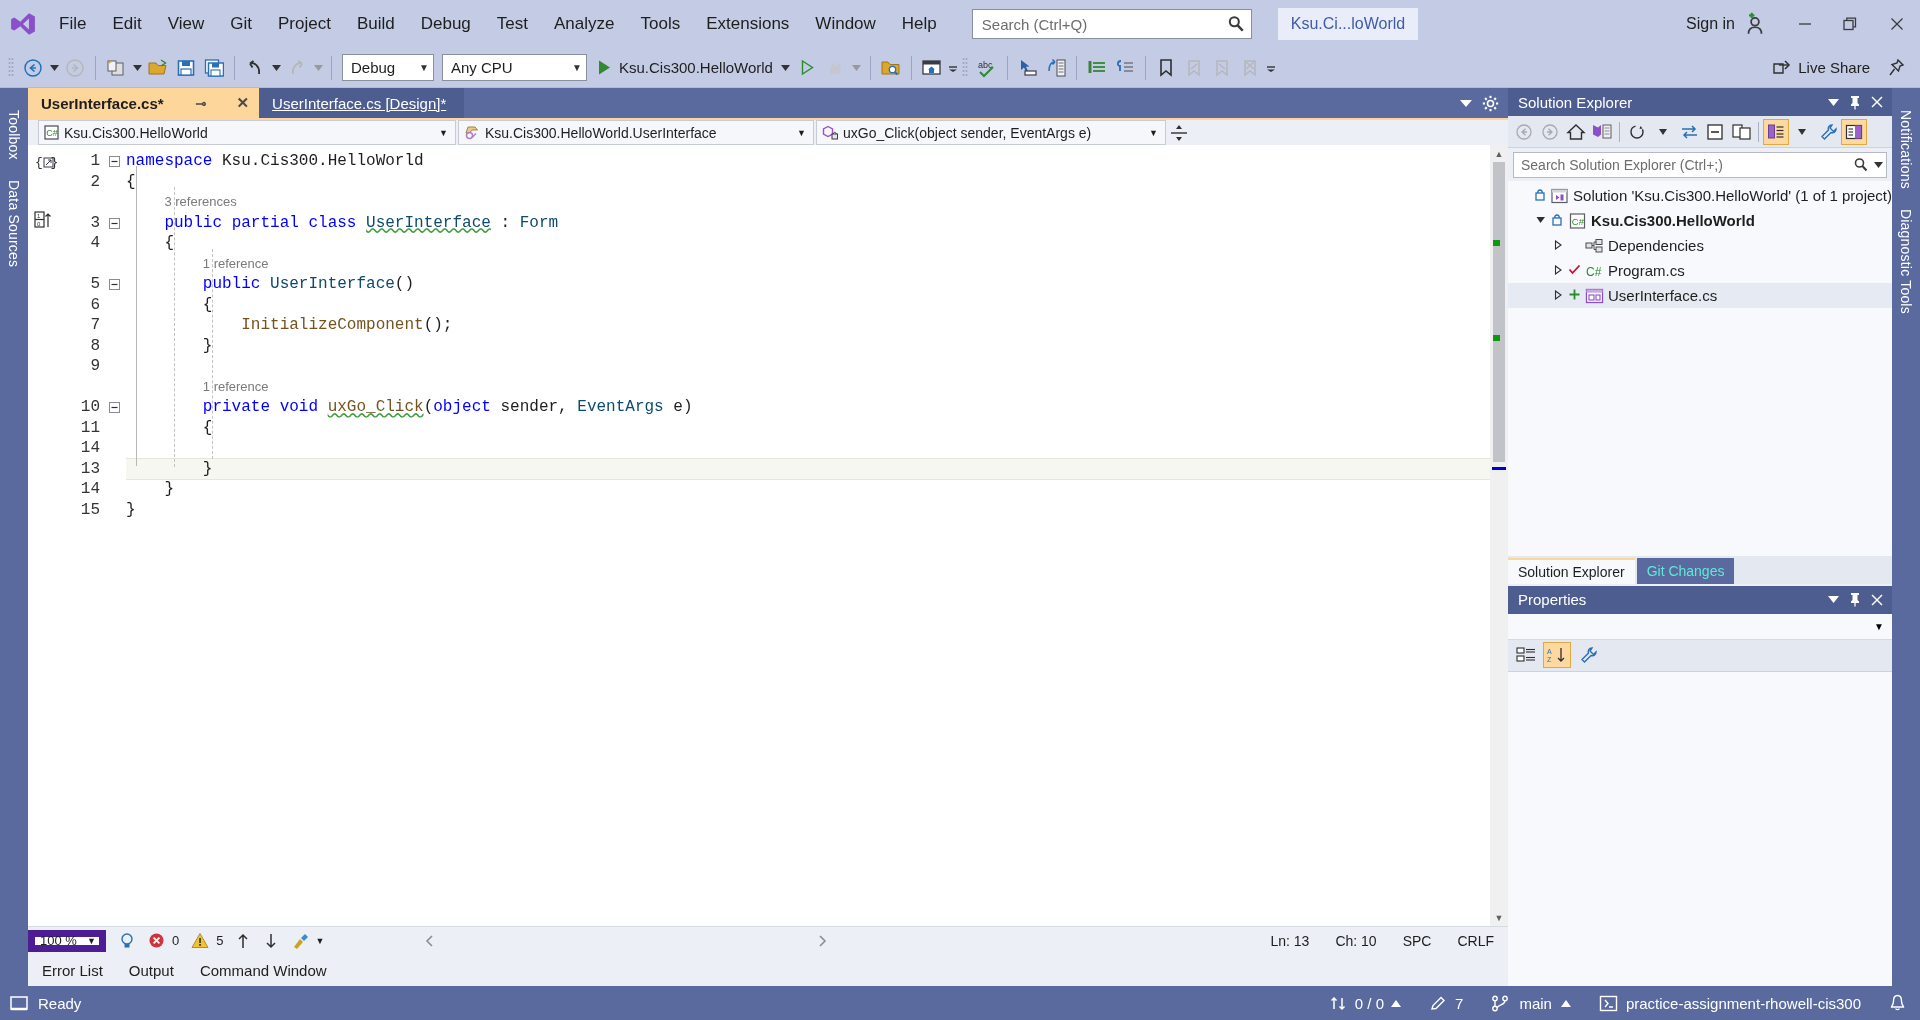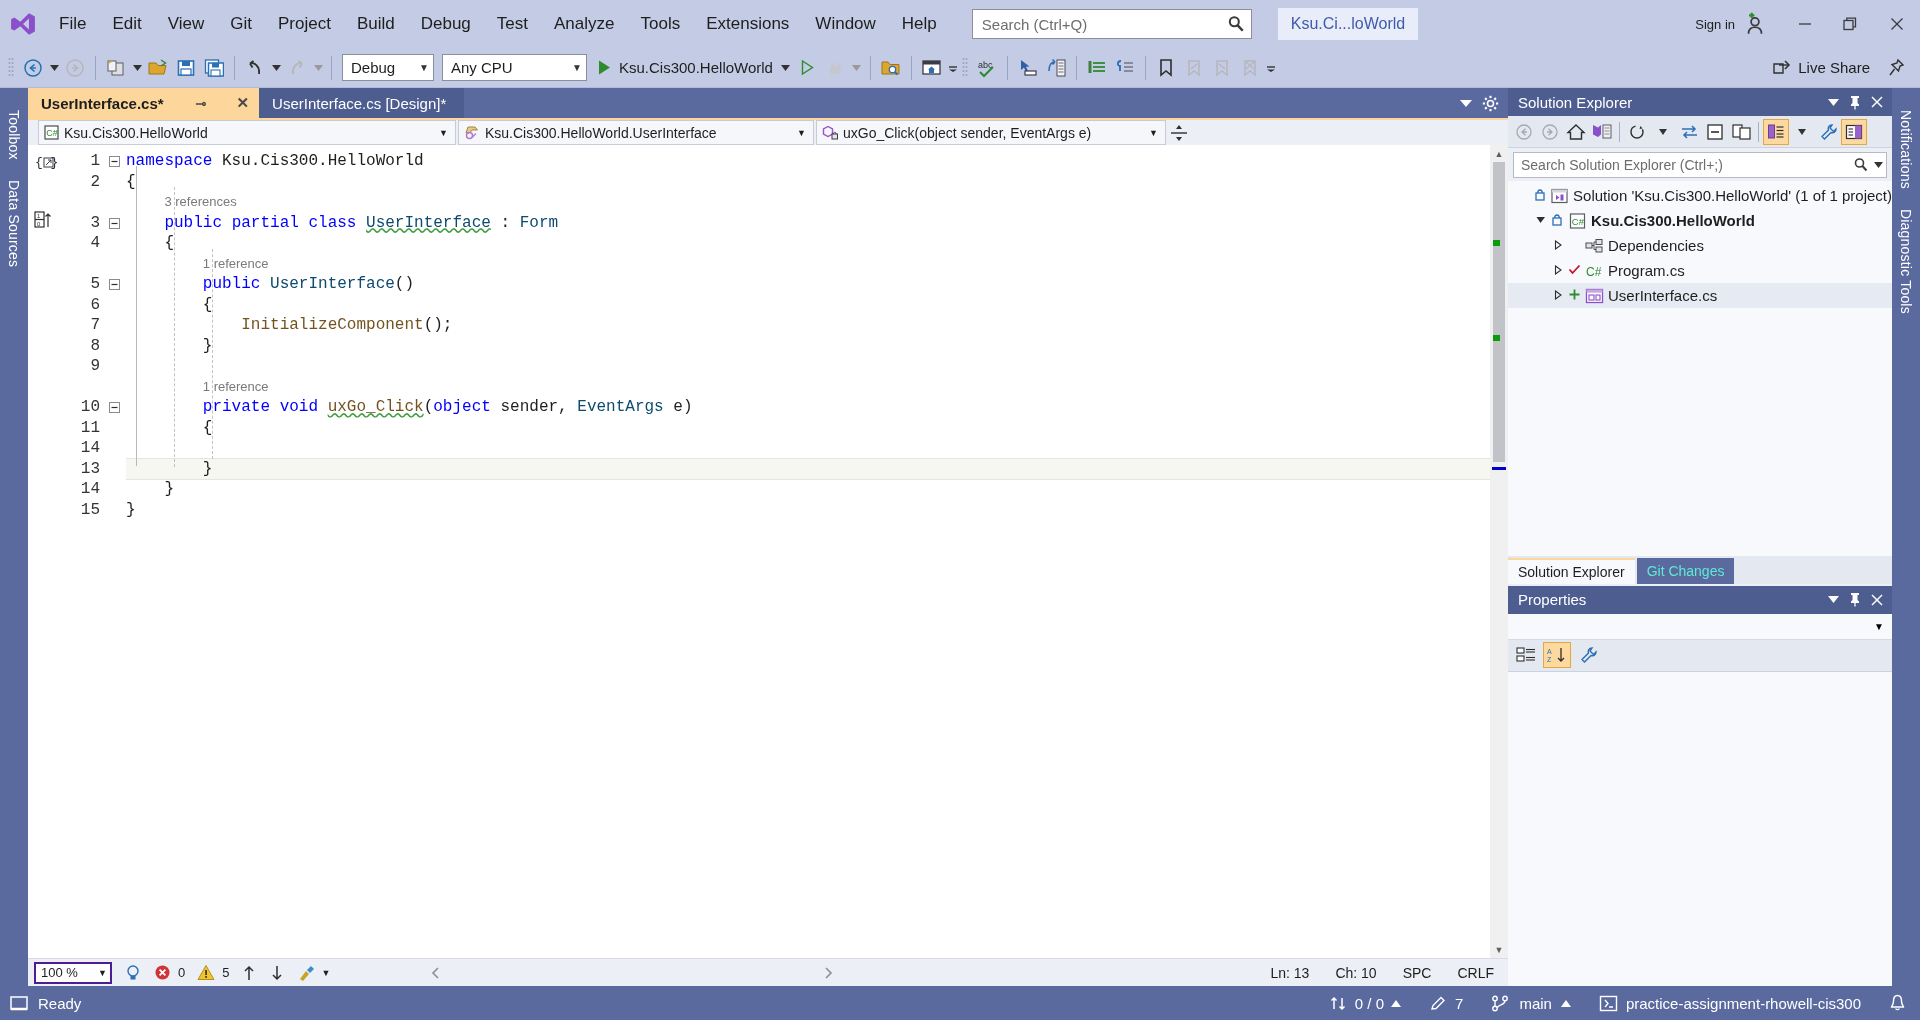--- a/index.html
+++ b/index.html
@@ -33,21 +33,21 @@
     flex: 1; border: none; outline: none; font-size: 15px;
     font-family: "Liberation Sans", sans-serif; color: #1e1e1e; background: transparent;
   }
   .search-box input::placeholder { color: #6d6d6d; }
   .search-mag { width: 18px; height: 18px; flex: none; }
   .proj-chip {
     margin-left: 26px; background: #e8edf9; color: #3f5ba9; font-size: 16px;
     padding: 7px 13px; white-space: nowrap;
   }
   .titlebar-right { margin-left: auto; display: flex; align-items: center; height: 100%; }
-  .signin { font-size: 13px; color: #1e1e1e; padding: 0 7px; }
+  .signin { font-size: 16px; color: #1e1e1e; padding: 0 7px; }
   .signin-icon { width: 26px; height: 26px; margin-right: 14px; }
   .wbtn {
     width: 46px; height: 48px; display: flex; align-items: center; justify-content: center;
   }
 
   
   .toolbar {
     height: 40px; background: #c3cce4; display: flex; align-items: center;
     padding-left: 6px; flex: none; border-bottom: 1px solid #b0badb;
   }
@@ -81,21 +81,21 @@
 
   
   .editor-col { flex: 1; display: flex; flex-direction: column; min-width: 0; background: #eceff5; }
 
   .tabstrip { height: 30px; background: #5a6a9e; display: flex; align-items: flex-end; flex: none; position: relative; }
   .tab {
     height: 30px; display: flex; align-items: center; padding: 0 10px 0 13px;
     font-size: 15px; white-space: nowrap; gap: 20px;
   }
   .tab.active { background: #fcd69a; color: #1e1e1e; font-weight: bold; }
-  .tab.inactive { background: #4d5d90; color: #fff; padding-right: 18px; }
+  .tab.inactive { background: #4d5d90; color: #fff; padding-right: 18px; text-decoration: underline; }
   .tab .pin { margin-left: 12px; font-size: 13px; color: #4a4a4a; }
   .tab .xc { margin-left: 10px; font-size: 15px; color: #4a4a4a; }
   .tabstrip-right { margin-left: auto; display: flex; align-items: center; padding-right: 6px; height: 30px; }
   .tsr-btn { width: 24px; height: 30px; display: flex; align-items: center; justify-content: center; color: #fff; }
 
   .navbar-row { height: 27px; display: flex; align-items: center; background: #eceff5; flex: none; border-top: 2px solid #fcd69a; }
   .navcombo {
     height: 25px; background: #f5f7fb; border: 1px solid #c7cbd6; display: flex;
     align-items: center; font-size: 14px; color: #1e1e1e; padding: 0 4px 0 5px; margin-right: 2px;
   }
@@ -131,21 +131,21 @@
   }
   .sb-up, .sb-dn { width: 18px; height: 17px; display: flex; align-items: center; justify-content: center; font-size: 9px; color: #606060; }
   .sb-thumb { position: absolute; left: 3px; width: 12px; background: #c2c3c9; }
   .sb-mark { position: absolute; left: 3px; width: 7px; height: 6px; }
 
   .editor-status {
     height: 28px; background: #eceff5; display: flex; align-items: center; flex: none;
     border-top: 1px solid #d6dae3; font-size: 13px; color: #1e1e1e;
   }
   .zoom-combo {
-    width: 78px; height: 22px; margin-left: 6px; background: #fff; border: 2px solid #4c1d95;
+    width: 78px; height: 22px; background: #fff; border: 7px solid #4c1d95;
     display: flex; align-items: center; justify-content: space-between; padding: 0 3px 0 5px; font-size: 13px;
   }
   .es-item { display: flex; align-items: center; margin-left: 12px; }
   .es-right { margin-left: auto; display: flex; align-items: center; padding-right: 14px; }
   .es-right span { margin-left: 26px; font-size: 14px; }
 
   .bottom-tabs { height: 32px; background: #eceff5; display: flex; align-items: center; flex: none; padding-left: 14px; }
   .bt { font-size: 15px; color: #1e1e1e; margin-right: 26px; }
 
   
@@ -744,20 +744,25 @@
             </svg>
         </div>
         <div class="es-right">
           <span>Ln: 13</span>
           <span>Ch: 10</span>
           <span>SPC</span>
           <span>CRLF</span>
         </div>
       </div>
 
+      <div class="bottom-tabs">
+        <div class="bt">Error List</div>
+        <div class="bt">Output</div>
+        <div class="bt">Command Window</div>
+      </div>
     </div>
 
     <div class="right-col">
       <div class="right-main">
 
         <div class="panel-head">
           <span class="panel-title">Solution Explorer</span>
           <div class="ph-btn">
             <svg width="11" height="7">
                 <path d="M0 0 L11 0 L5.5 7 Z" fill="#fff"></path>

